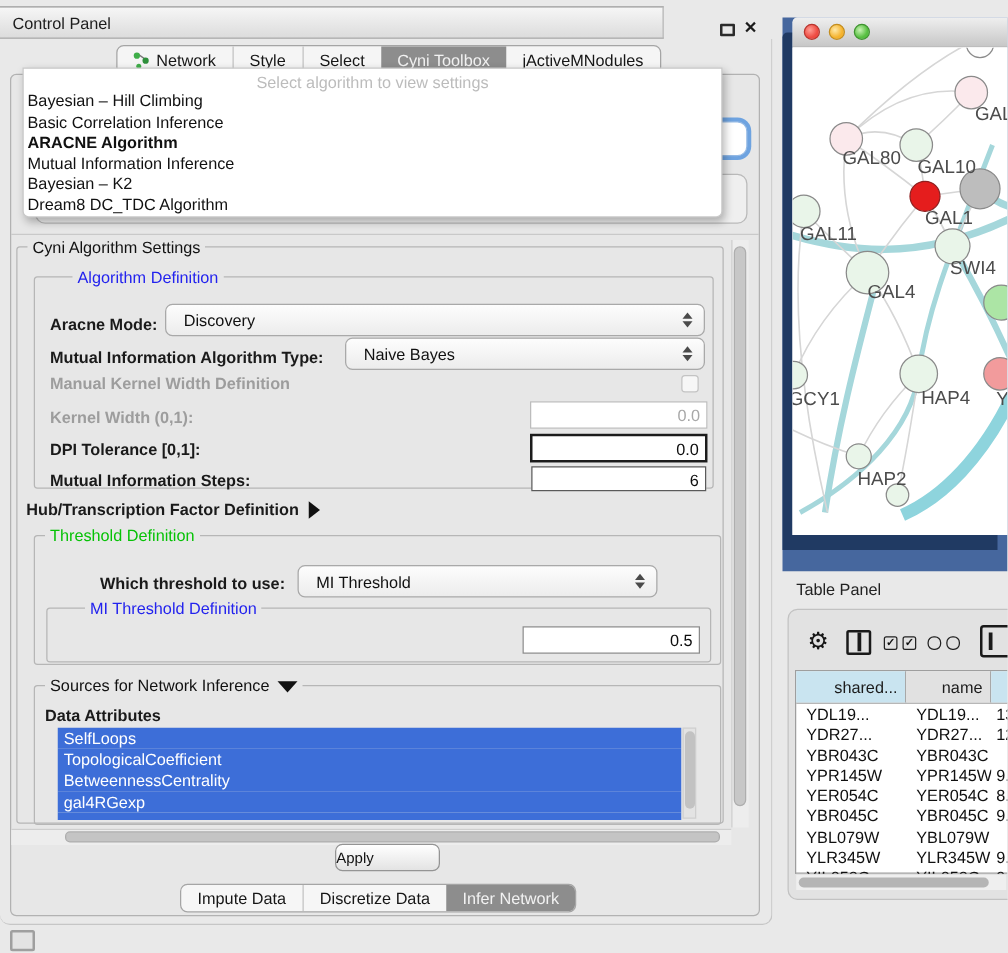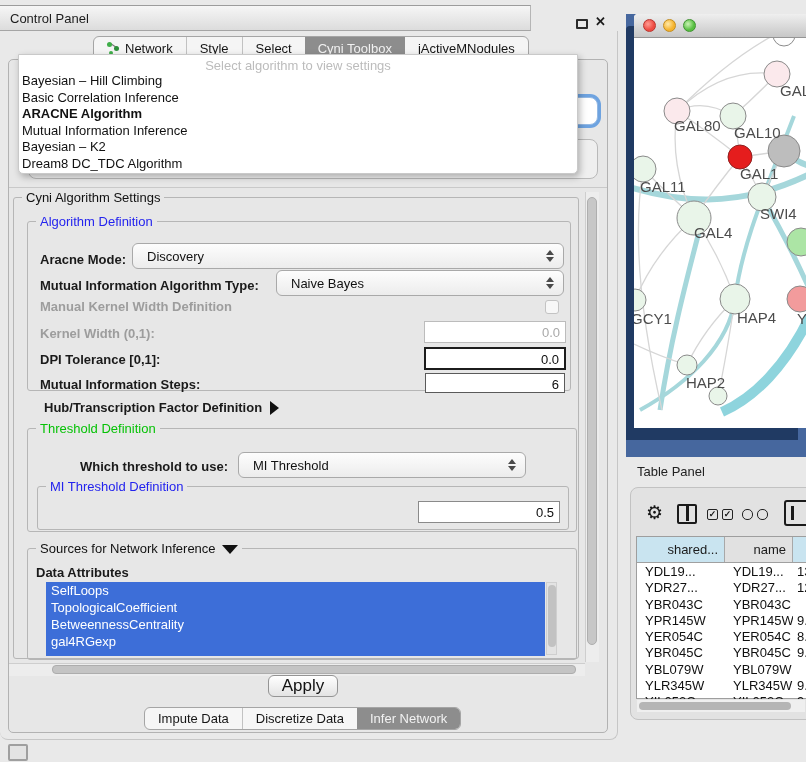--- a/index.html
+++ b/index.html
@@ -53,21 +53,21 @@
   
   .vsb-track { left:585px; top:192px; width:14px; height:470px; background:#ededed; border-left:1px solid #cecece; }
   .vsb-thumb { left:587px; top:197px; width:10px; height:448px; background:#c7c7c7; border:1px solid #aeaeae; border-radius:5px; }
   .hsb-track { left:9px; top:663px; width:576px; height:13px; background:#ededed; border-top:1px solid #cecece; }
   .hsb-thumb { left:52px; top:665px; width:524px; height:9px; background:#c4c4c4; border:1px solid #adadad; border-radius:4px; }
 
   
   .grp { border:1px solid #b6b6b6; border-radius:3px; }
   .grp-title { position:absolute; top:-8px; left:8px; background:#e7e7e7; padding:0 4px;
     font-size:13px; color:#111; white-space:nowrap; }
-  .t-blue { color:#2323ee; }
+  .t-blue { color:#2323ee;margin-left:22px; }
   .t-green { color:#06c206; }
 
   .lbl { font-size:13px; font-weight:bold; color:#1a1a1a; white-space:nowrap; }
   .lbl.dis { color:#9d9d9d; }
 
   .combo { background:linear-gradient(#fdfdfd,#ececec); border:1px solid #a9a9a9;
     border-radius:6px; font-size:13px; color:#111; display:flex; align-items:center;
     padding-left:14px; position:absolute; }
   .combo .arrows { position:absolute; right:9px; top:50%; transform:translateY(-50%); }
   .combo .arrows b { display:block; width:0; height:0; border-left:4px solid transparent; border-right:4px solid transparent; }
@@ -88,23 +88,23 @@
   .tri-down { display:inline-block; width:0; height:0; border-left:8px solid transparent;
     border-right:8px solid transparent; border-top:9px solid #111; margin-left:6px; vertical-align:-1px; }
 
   .attr-list { left:46px; top:582px; width:512px; height:74px; overflow:hidden; }
   .attr-item { height:17px; line-height:17px; background:#3d6ed8; color:#fff;
     font-size:13px; padding-left:5px; width:499px; }
   .attr-item.partial { height:6px; }
   .list-sb { left:546px; top:582px; width:11px; height:73px; background:#e3e3e3; border:1px solid #cfcfcf; }
   .list-sb-thumb { left:547.5px; top:585px; width:8px; height:62px; background:#c2c2c2; border-radius:4px; }
 
-  .apply-btn { left:268px; top:675px; width:70px; height:22px; border:1px solid #949494;
-    border-radius:6px; background:linear-gradient(#ffffff,#e3e3e3); font-size:17px; color:#111;
-    text-align:center; line-height:20px; }
+  .apply-btn { left:268px; top:675px; width:84px; height:22px; border:1px solid #949494;
+    border-radius:6px; background:linear-gradient(#ffffff,#e3e3e3); font-size:12px; color:#111;
+    text-align:left; line-height:20px; }
 
   .bottom-tabstrip { left:144px; top:707px; height:23px; display:flex; align-items:stretch;
     border:1px solid #a5a5a5; border-radius:6px; background:#f6f6f6; overflow:hidden; }
 
   .mini-icon { left:8px; top:744px; width:20px; height:17px; border:2px solid #9f9f9f;
     background:#e3e3e3; border-radius:2px; }
 
   
   .desktop { left:626px; top:14px; width:180px; height:443px; background:#46679e; }
   .net-window { left:634px; top:14px; width:172px; height:414px; background:#fff;
@@ -218,21 +218,21 @@
 
   <div class="abs lbl dis" style="left:40px; top:326px;">Kernel Width (0,1):</div>
   <div class="field dis" style="left:424px; top:321px; width:142px; height:22px;">0.0</div>
 
   <div class="abs lbl" style="left:40px; top:352px;">DPI Tolerance [0,1]:</div>
   <div class="field strong" style="left:424px; top:347px; width:142px; height:23px;">0.0</div>
 
   <div class="abs lbl" style="left:40px; top:377px;">Mutual Information Steps:</div>
   <div class="field thin" style="left:425px; top:373px; width:140px; height:20px;">6</div>
 
-  <div class="abs lbl" style="left:44px; top:400px;">
+  <div class="abs lbl" style="left:21px; top:400px;">
     <span>Hub/Transcription Factor Definition</span><span class="tri-right"></span>
   </div>
 
   <div class="abs grp" style="left:27px; top:428px; width:550px; height:104px;">
     <span class="grp-title t-green">Threshold Definition</span>
   </div>
   <div class="abs lbl" style="left:80px; top:459px;">Which threshold to use:</div>
   <div class="combo" style="left:238px; top:452px; width:288px; height:26px;">
     <span>MI Threshold</span>
     <span class="arrows">

